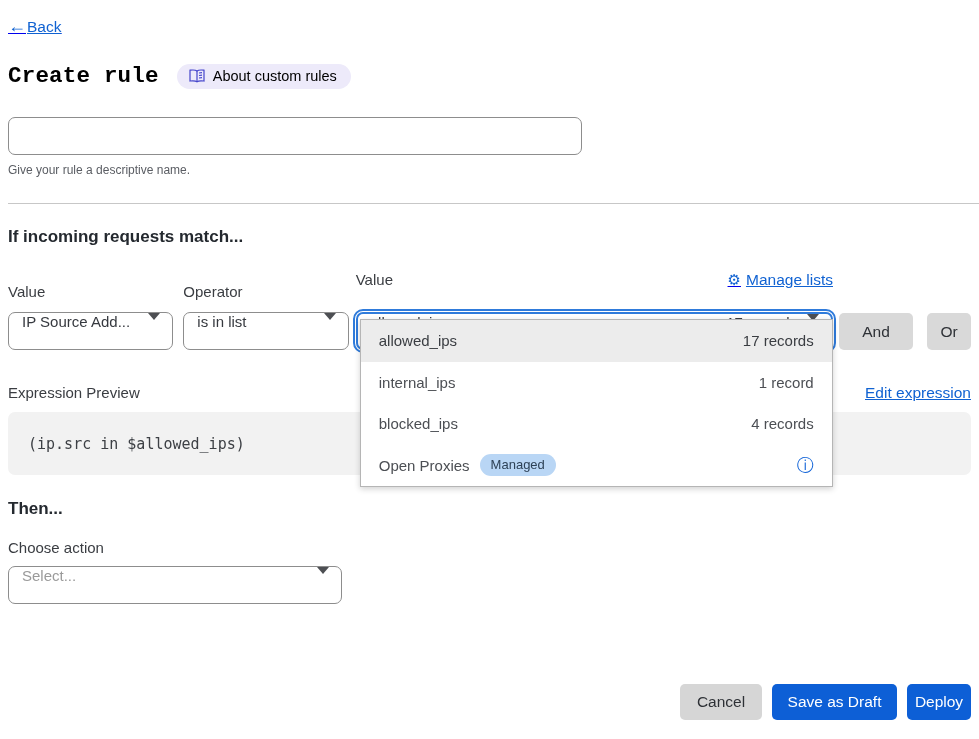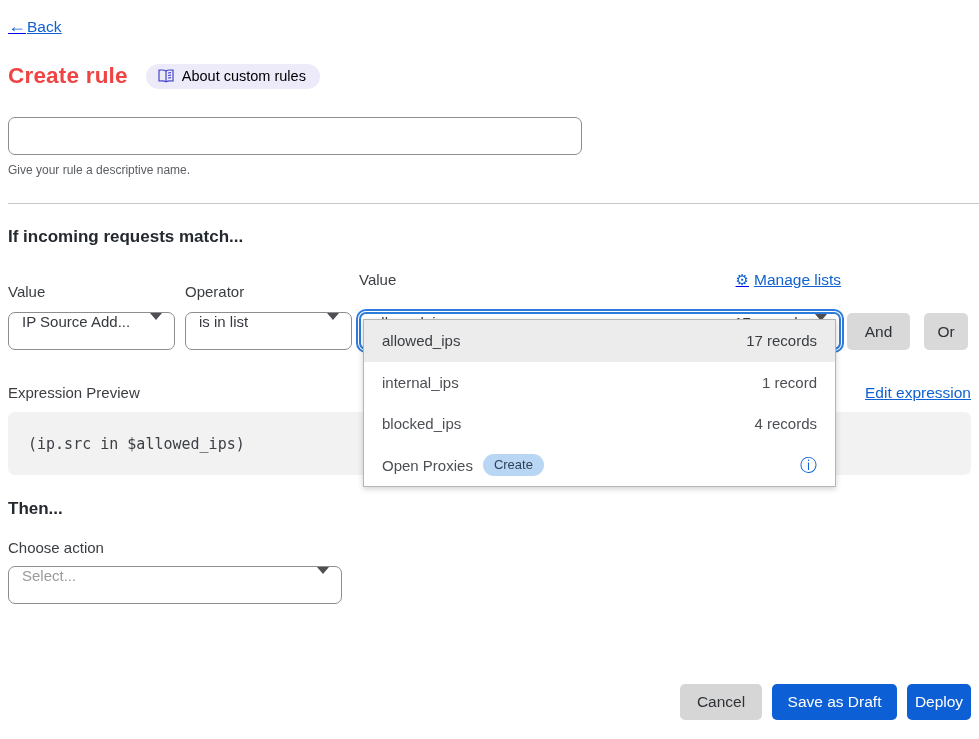--- a/index.html
+++ b/index.html
@@ -13,21 +13,21 @@
   }
   .page { padding: 16px 8px 0 8px; }
 
   
   .link { color: #1062d2; text-decoration: underline; cursor: pointer; font-size: 15.5px; }
   .back-link { display: inline-flex; align-items: center; font-size: 16.5px; }
   .back-arrow { text-decoration: none; display: inline-block; margin-right: 1px; font-size: 18px; color: #1062d2; }
 
   
   .title-row { display: flex; align-items: center; gap: 18px; margin-top: 26px; }
-  h1.page-title { font-size: 22.5px; font-weight: 700; color: #ef4444; letter-spacing: .2px; }
+  h1.page-title { font-size: 22.5px; font-weight: 700; color: #000000; letter-spacing: .2px; font-family: Liberation Mono, monospace; }
   .about-badge {
     display: inline-flex; align-items: center; gap: 8px;
     background: #edeafa; color: #000000;
     border-radius: 13px; padding: 4px 14px 5px 12px;
     font-size: 14.5px; cursor: pointer; text-decoration: none;
   }
   .book-icon { display: inline-flex; }
 
   
   .field-label { display: block; font-size: 15px; color: #3a3d42; }
@@ -72,21 +72,21 @@
     padding-left: 12px;
   }
   .select .records-count { flex: 0 0 auto; color: #36393f; font-size: 15px; margin-left: 10px; }
 
   .logic-btns { display: flex; align-items: flex-end; }
   .btn {
     border: none; cursor: pointer; font-family: inherit;
     font-size: 15.5px; border-radius: 5px;
   }
   .btn-gray { background: #d9d9d9; color: #2e3136; }
-  .btn-and { height: 37px; width: 63px; margin-left: 6px; }
+  .btn-and { height: 37px; width: 74px; margin-left: 6px; }
   .btn-or { height: 37px; width: 44px; margin-left: 14px; }
 
   
   .dropdown-menu {
     position: absolute; top: 48px; left: 4px; width: 473px;
     background: #fff; border: 1px solid #b5b5b5;
     box-shadow: 0 2px 6px rgba(0,0,0,.18);
     z-index: 20;
   }
   .menu-item {
@@ -206,21 +206,21 @@
           <span class="item-name">internal_ips</span>
           <span class="item-records">1 record</span>
         </div>
         <div class="menu-item">
           <span class="item-name">blocked_ips</span>
           <span class="item-records">4 records</span>
         </div>
         <div class="menu-item">
           <span class="item-name">
             <span>Open Proxies</span>
-            <span class="managed-badge">Create</span>
+            <span class="managed-badge">Managed</span>
           </span>
           <span class="info-icon">ⓘ</span>
         </div>
       </div>
     </div>
 
     <div class="logic-btns">
       <button class="btn btn-gray btn-and">And</button>
       <button class="btn btn-gray btn-or">Or</button>
     </div>

